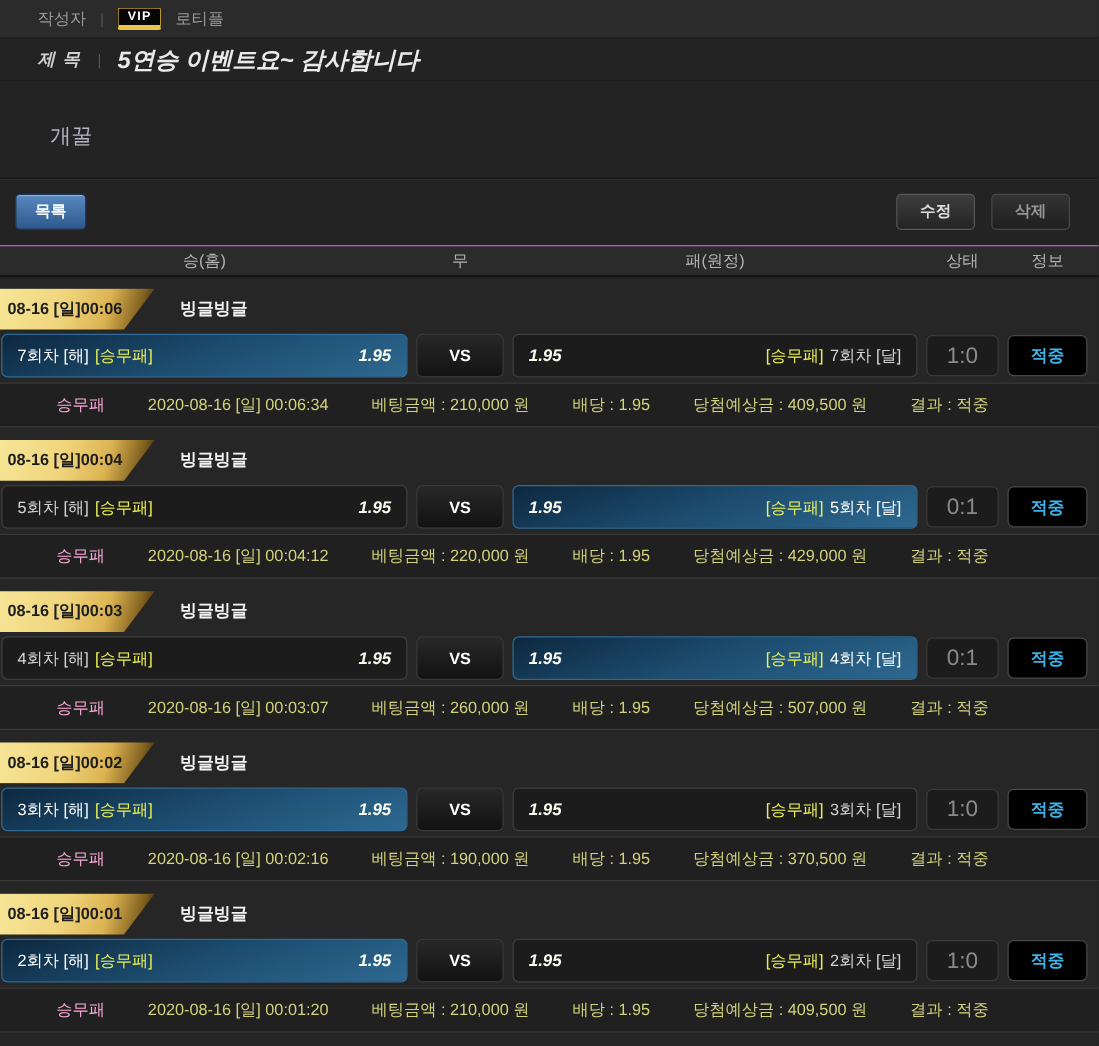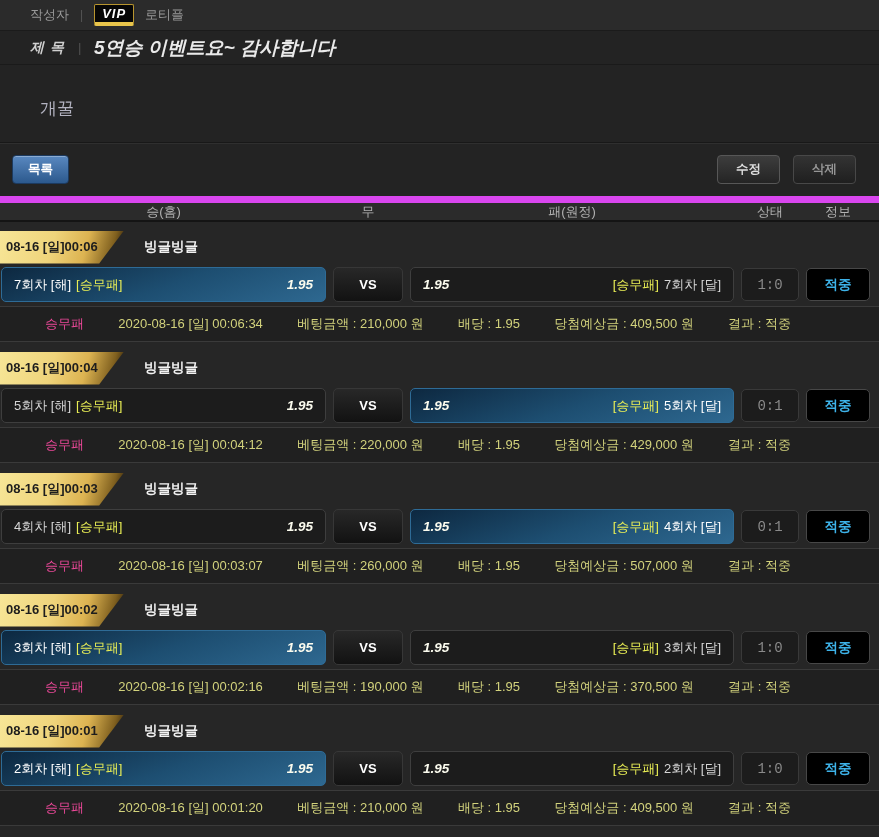--- a/index.html
+++ b/index.html
@@ -4,22 +4,22 @@
 <style>
   * { margin:0; padding:0; box-sizing:border-box; }
   html,body { width:879px; height:837px; }
   body { background:#262626; font-family:"Liberation Sans", sans-serif; overflow:hidden; }
 
   
   .author-bar { height:31px; background:#2b2b2b; display:flex; align-items:center;
                 padding-left:30px; gap:11px; border-bottom:1px solid #1b1b1b; }
   .author-label { color:#9a9a9a; font-size:13px; }
   .bar-sep { color:#555; font-size:12px; }
-  .vip-badge { background:#060606; color:#fff; font-weight:bold; font-style:italic;
-               font-size:13px; letter-spacing:1px; padding:1px 7px 1px;
+  .vip-badge { background:#060606; color:#fff; font-weight:bold; 
+               font-size:10px; letter-spacing:1px; padding:1px 7px 1px;
                border:1px solid #b8952f; border-bottom:4px solid #e9c54b; border-radius:2px; }
   .author-name { color:#9a9a9a; font-size:13px; }
 
   
   .title-bar { height:34px; background:#232323; display:flex; align-items:center;
                padding-left:30px; gap:13px; border-bottom:1px solid #1a1a1a;font-style:italic; }
   .title-label { color:#d0d0d0; font-weight:bold; font-size:14px; letter-spacing:1px; }
   .post-title { color:#eaeaea; font-weight:bold; font-size:19px; }
 
   
@@ -33,21 +33,21 @@
   .btn { font-size:12.5px; font-weight:bold; border-radius:4px; padding:5px 0;
          text-align:center; cursor:pointer; }
   .btn-list { width:57px; background:linear-gradient(#5988c0,#2c598d); color:#fff;
               border:1px solid #1c3a5f; box-shadow:inset 0 1px 0 rgba(255,255,255,.3); }
   .btn-edit { width:63px; background:linear-gradient(#3d3d3d,#242424); color:#ddd;
               border:1px solid #575757; margin-left:auto; }
   .btn-del  { width:63px; background:linear-gradient(#333,#1f1f1f); color:#969696;
               border:1px solid #484848; margin-left:13px; }
 
   
-  .thead { height:26px; background:#2b2b2b; border-top:7px solid #d946ef;
+  .thead { height:26px; background:#2b2b2b; border-top:1px solid #d946ef;
            border-bottom:2px solid #141414; display:flex; align-items:center;
            gap:7px; padding:0 9px 0 1px; color:#b2b2b2; font-size:13px; }
   .col-home { width:325px; text-align:center; }
   .col-vs { width:70px; text-align:center; }
   .col-away { width:324px; text-align:center; }
   .col-status { width:58px; text-align:center; }
   .col-info { width:64px; text-align:center; }
 
   
   .records { padding-top:8px; }
@@ -68,31 +68,31 @@
   .cell-home { width:325px; } .cell-away { width:324px; }
   .team-lbl { color:#d6d6d6; } .cell.hl .team-lbl { color:#fff; }
   .pick-lbl { color:#eaef55; }
   .odds-val { color:#fbfbee; font-weight:bold; font-size:13.5px;font-style:italic; }
   .push-right { margin-left:auto; } .gap-r { margin-right:5px; }
   .vsbox { width:70px; height:35px; border-radius:5px;
            background:linear-gradient(#282828,#121212); border:1px solid #373737;
            color:#fff; font-weight:bold; font-size:13px;
            display:flex; align-items:center; justify-content:center; }
   .statusbox { width:58px; height:33px; border-radius:5px; background:#1c1c1c;
-               border:1px solid #393939; color:#8a8a8a; font-size:14px;
-               display:flex; align-items:center; justify-content:center;font-family:Liberation Mono, monospace; }
+               border:1px solid #393939; color:#8a8a8a; font-size:18px;
+               display:flex; align-items:center; justify-content:center; }
   .infobox { width:64px; height:33px; border-radius:5px; background:#000000;
              border:1px solid #474747; color:#3db2e8; font-weight:bold; font-size:13.5px;
              display:flex; align-items:center; justify-content:center; cursor:pointer; }
 
   .detailrow { height:36px; background:#202020; border-top:1px solid #3a3a3a;
                border-bottom:1px solid #3a3a3a; display:flex; align-items:center;
                justify-content:space-between; padding:0 88px 0 45px;
                font-size:13px; color:#d2d27c; }
-  .d-type { color:#ec4899;font-family:Liberation Mono, monospace; }
+  .d-type { color:#f9a8d4;font-family:Liberation Mono, monospace; }
 </style>
 </head>
 <body>
 
 <div class="author-bar">
   <span class="author-label">작성자</span>
   <span class="bar-sep">|</span>
   <span class="vip-badge">VIP</span>
   <span class="author-name">로티플</span>
 </div>

